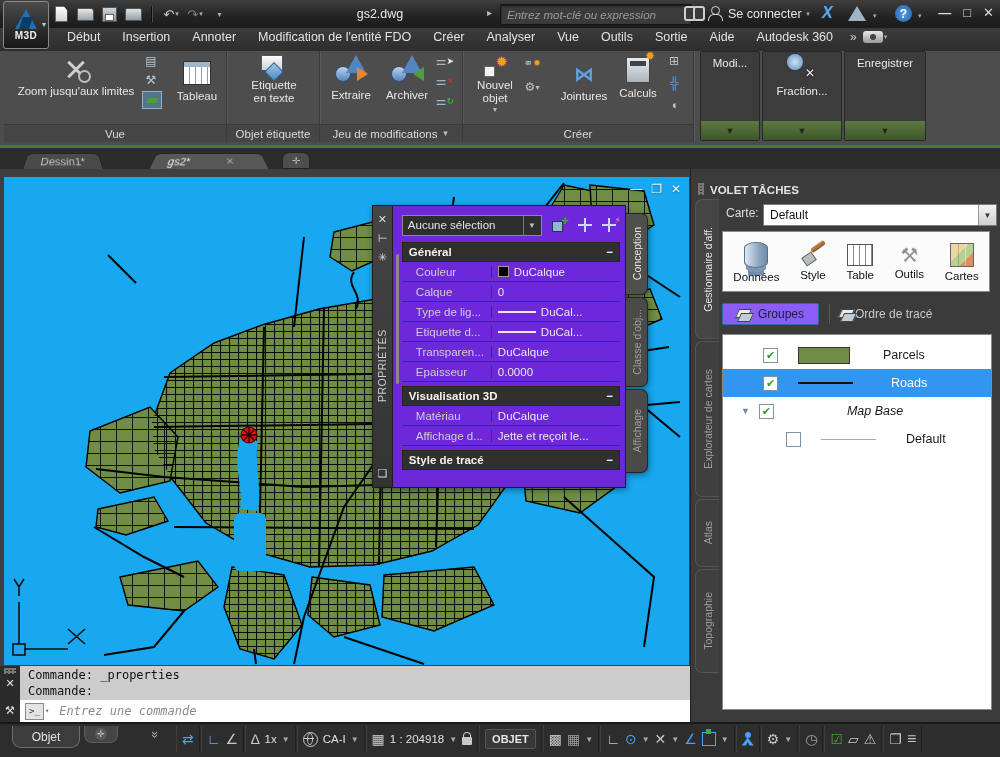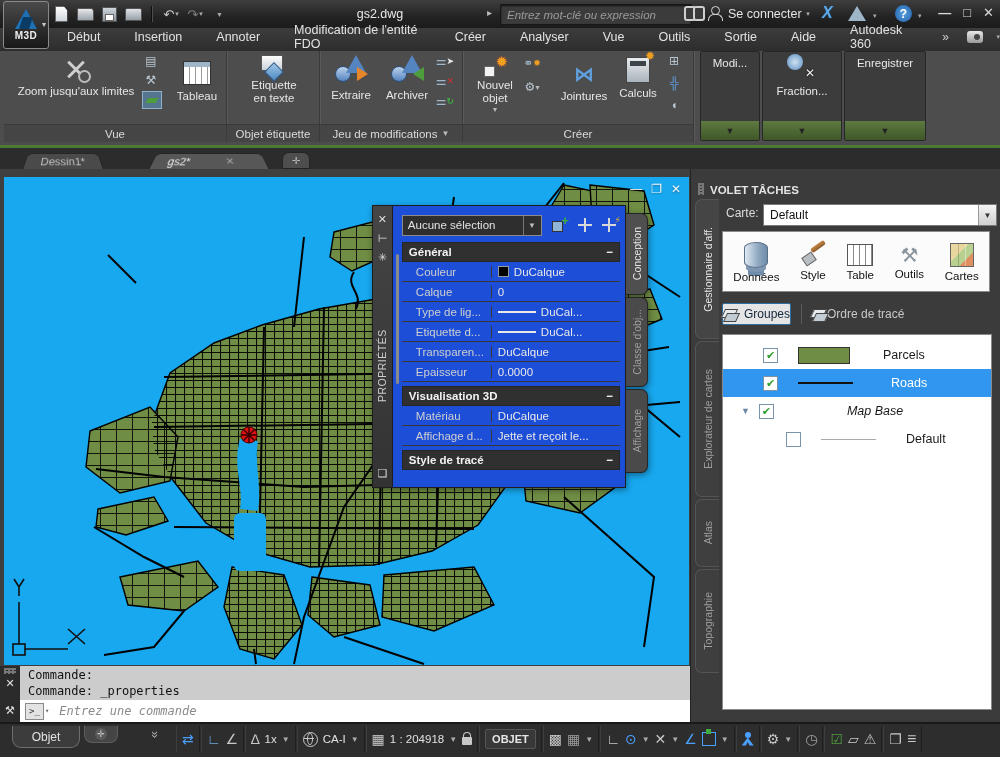--- a/index.html
+++ b/index.html
@@ -48,21 +48,21 @@
   .signin{left:728px;top:0;height:28px;font-size:12.5px;color:#e4e4e4;}
   .xchg{left:822px;top:4px;font-weight:bold;font-style:italic;font-size:16px;color:#5fa8e8;text-shadow:0 0 2px #1d4c78;}
   .a360{left:848px;top:6px;width:0;height:0;border-left:9px solid transparent;border-right:9px solid transparent;border-bottom:15px solid #9fb6c9;}
   .helpico{left:895px;top:5px;width:17px;height:17px;border-radius:50%;background:radial-gradient(#5aa0e0,#1d5fa8);
     color:#fff;font-weight:bold;font-size:12px;display:flex;align-items:center;justify-content:center;}
   .winbtns{right:6px;top:5px;gap:12px;color:#d9d9d9;font-size:13px;font-weight:bold;}
 
   
   .menubar{left:0;top:28px;width:1000px;height:23px;background:linear-gradient(#3c3c3c,#2d2d2d);
     border-bottom:1px solid #1c1c1c;}
-  .menu-items{left:56px;top:28px;height:17px;gap:12px;}
+  .menu-items{left:56px;top:28px;height:17px;gap:0;}
   .mitem{padding:0 11px;font-size:12.5px;color:#e2e2e2;height:23px;display:flex;align-items:center;}
   .moverflow{color:#cfcfcf;font-size:12px;padding:0 6px;}
   .camico{width:20px;height:12px;background:linear-gradient(#e8e8e8,#9a9a9a);border-radius:3px;position:relative;}
   .camico:after{content:"";position:absolute;left:7px;top:3px;width:6px;height:6px;border-radius:50%;background:#444;}
 
   
   .ribbon{left:0;top:51px;width:1000px;height:94px;background:#4d4d4d;border-bottom:3px solid var(--ribbon-green,#4c7a33);}
   .rpanel{position:absolute;top:0;height:91px;border-right:1px solid #3a3a3a;box-shadow:1px 0 0 #5a5a5a;}
   .rlabel{position:absolute;left:0;right:0;bottom:0;height:17px;background:#454545;border-top:1px solid #3a3a3a;
     font-size:11.5px;color:#dadada;display:flex;align-items:center;justify-content:center;gap:4px;}
@@ -117,21 +117,21 @@
   .canvas{left:4px;top:177px;width:685px;height:488px;background:var(--map-bg,#18a8ef);overflow:hidden;}
   .vpctl{position:absolute;right:8px;top:5px;display:flex;gap:9px;color:#f4f4f4;font-size:12px;z-index:5;}
   .vpctl span{text-shadow:0 1px 2px rgba(0,0,0,.35);}
 
   
   .palette{left:372px;top:205px;width:277px;height:283px;display:flex;z-index:40;filter:drop-shadow(1px 2px 3px rgba(0,0,0,.4));}
   .pal-strip{width:19px;background:linear-gradient(#454545,#333);border:1px solid #1d1d1d;display:flex;
     flex-direction:column;align-items:center;padding:4px 0;color:#dcdcdc;}
   .pal-strip .ic{font-size:11px;margin:3px 0;}
   .pal-title{flex:1;display:flex;align-items:center;justify-content:center;font-size:10.5px;color:#cfcfcf;letter-spacing:.5px;}
-  .pal-body{width:235px;background:#1d4ed8;border:1px solid #1d1d1d;border-left:none;padding:6px 5px 0 9px;box-sizing:border-box;position:relative;}
+  .pal-body{width:235px;background:#6d28d9;border:1px solid #1d1d1d;border-left:none;padding:6px 5px 0 9px;box-sizing:border-box;position:relative;}
   .pal-scroll{position:absolute;left:3px;top:48px;width:3px;height:130px;background:#8a8a8a;border-radius:2px;}
   .psel{width:128px;height:19px;background:#2e2e2e;border:1px solid #8a8a8a;color:#e2e2e2;font-size:11.5px;
     display:flex;align-items:center;padding:0 5px;justify-content:space-between;}
   .psel .car{font-size:8px;color:#bbb;border-left:1px solid #777;padding-left:4px;height:100%;display:flex;align-items:center;}
   .ptools{gap:10px;margin-left:10px;}
   .pickadd{position:relative;width:16px;height:14px;}
   .pickadd:before{content:"";position:absolute;left:0;bottom:0;width:9px;height:9px;background:#8fb6d8;border:1px solid #333;}
   .pickadd:after{content:"+";position:absolute;right:-1px;top:-5px;color:#3fae3f;font-weight:bold;font-size:13px;}
   .crosshair{position:relative;width:14px;height:14px;}
   .crosshair:before{content:"";position:absolute;left:6px;top:0;width:2px;height:14px;background:#d8d8d8;}
@@ -182,22 +182,22 @@
   .i-brush:before{content:"";position:absolute;left:2px;bottom:2px;width:10px;height:8px;background:#b9bec2;transform:rotate(-35deg);border:1px solid #666;}
   .i-brush:after{content:"";position:absolute;left:9px;top:0px;width:16px;height:5px;background:linear-gradient(#c98a4b,#8a5a28);transform:rotate(-35deg);border-radius:2px;}
   .i-tbl{width:24px;height:20px;background:
      repeating-linear-gradient(90deg,#fff 0 5px,#8a8a8a 5px 6px),
      repeating-linear-gradient(#fff 0 4px,#8a8a8a 4px 5px),#fff;border:1px solid #555;}
   .i-tools{font-size:20px;color:#8a949c;line-height:1;}
   .i-map{width:22px;height:22px;background:linear-gradient(135deg,#e8d8a0 0 40%,#b8d090 40% 70%,#e09060 70%);
     border:1px solid #666;position:relative;}
   .i-map:before{content:"";position:absolute;inset:0;background:linear-gradient(90deg,transparent 0 32%,rgba(0,0,0,.18) 32% 36%,transparent 36% 64%,rgba(255,255,255,.4) 64% 68%,transparent 68%);}
   .tp-tabs{left:722px;top:300px;width:268px;height:28px;display:flex;align-items:center;gap:10px;}
-  .groupes-btn{display:flex;align-items:center;gap:6px;background:#e5e5e5;border:1px solid #2d6da0;
-    color:#10243a;font-size:12px;padding:3px 0;border-radius:2px;}
+  .groupes-btn{display:flex;align-items:center;gap:6px;background:#8b5cf6;border:1px solid #2d6da0;
+    color:#10243a;font-size:12px;padding:3px 14px;border-radius:2px;}
   .i-layers{width:15px;height:11px;position:relative;}
   .i-layers:before{content:"";position:absolute;left:0;top:0;width:11px;height:7px;background:#e8ecef;border:1px solid #444;transform:skewX(-25deg);}
   .i-layers:after{content:"";position:absolute;left:2px;top:4px;width:11px;height:7px;background:#c3ccd3;border:1px solid #444;transform:skewX(-25deg);}
   .tabsep{width:1px;height:20px;background:#5a5a5a;}
   .ordre-tab{display:flex;align-items:center;gap:0;color:#c9c9c9;font-size:12px;}
   .tp-list{left:722px;top:334px;width:268px;height:374px;background:#ffffff;border:1px solid #8a8a8a;
     font-size:12.5px;color:#1a1a1a;}
   .lrow{position:relative;height:28px;display:flex;align-items:center;}
   .lrow.sel{background:var(--selection-blue,#3196f0);color:#fff;}
   .cb{width:13px;height:13px;background:#fff;border:1px solid #7a93a8;display:flex;align-items:center;
@@ -627,22 +627,22 @@
     </div>
   </div>
 
   <div class="abs cmdarea"></div>
   <div class="abs cmdstrip">
     <span class="grip"></span>
     <span style="font-size:11px">✕</span>
     <span style="font-size:11px;margin-top:14px">⚒</span>
   </div>
   <div class="abs cmdhist">
+    <div>Commande: _properties</div>
     <div>Commande:</div>
-    <div>Commande: _properties</div>
   </div>
   <div class="abs cmdinput">
     <span class="prompt">&gt;_</span>
     <span class="tinycaret" style="color:#666">▾</span>
     <span class="cmdph">Entrez une commande</span>
   </div>
 
   <div class="abs taskpane"></div>
   <div class="abs flex tp-header">
     <span class="grip" style="width:6px;height:12px"></span>

